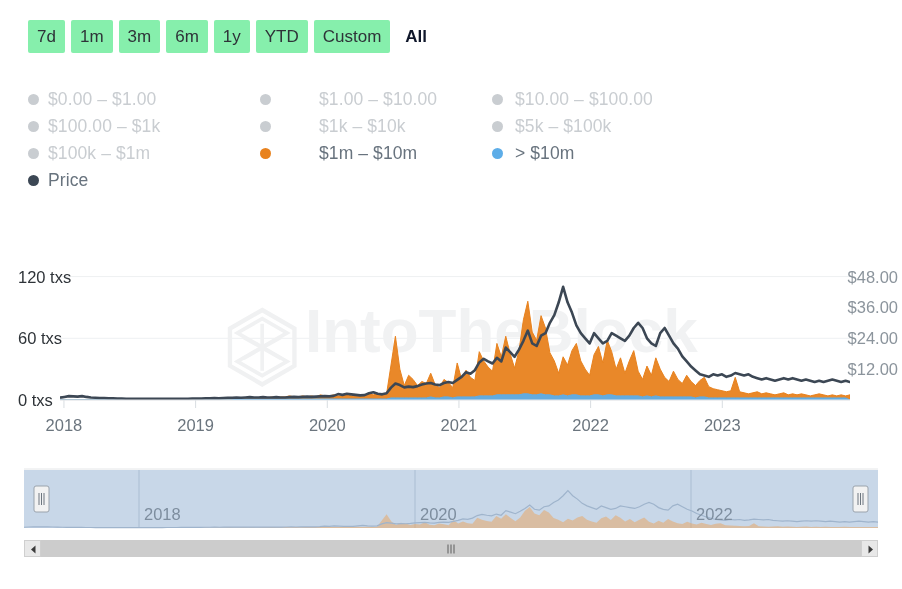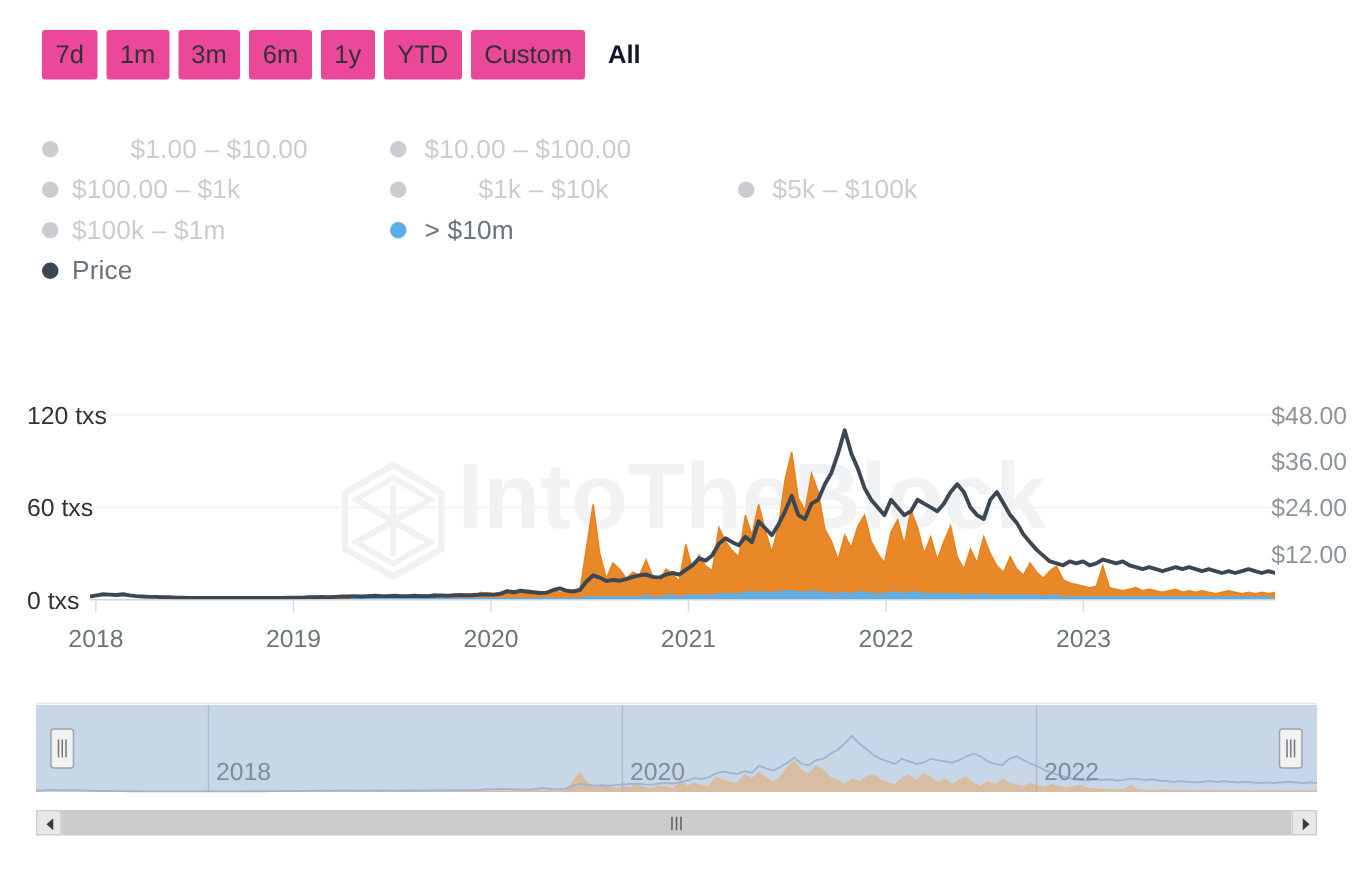--- a/index.html
+++ b/index.html
@@ -22,21 +22,21 @@
     left: 28px;
     top: 20px;
     display: flex;
     align-items: center;
     gap: 6px;
   }
   .range-btn {
     font-size: 17px;
     line-height: 1;
     padding: 8px 9px;
-    background: #ec4899;
+    background: #86efac;
     color: #2e3338;
     border: none;
     border-radius: 2px;
     font-family: "Liberation Sans", sans-serif;
     cursor: pointer;
     white-space: nowrap;
   }
   .range-btn.selected {
     background: transparent;
     font-weight: bold;
@@ -163,20 +163,24 @@
     <button class="range-btn">3m</button>
     <button class="range-btn">6m</button>
     <button class="range-btn">1y</button>
     <button class="range-btn">YTD</button>
     <button class="range-btn">Custom</button>
     <button class="range-btn selected">All</button>
   </div>
 
 <div id="legend">
     <div class="legend-row">
+      <div class="legend-item col1 inactive">
+        <span class="legend-dot" style="background: rgb(201, 205, 209);"></span>
+        <span class="legend-label">$0.00 – $1.00</span>
+      </div>
       <div class="legend-item col2 inactive">
         <span class="legend-dot" style="background: rgb(201, 205, 209);"></span>
         <span class="legend-label">$1.00 – $10.00</span>
       </div>
       <div class="legend-item col3 inactive">
         <span class="legend-dot" style="background: rgb(201, 205, 209);"></span>
         <span class="legend-label">$10.00 – $100.00</span>
       </div>
     </div>
     <div class="legend-row">
@@ -190,20 +194,24 @@
       </div>
       <div class="legend-item col3 inactive">
         <span class="legend-dot" style="background: rgb(201, 205, 209);"></span>
         <span class="legend-label">$5k – $100k</span>
       </div>
     </div>
     <div class="legend-row">
       <div class="legend-item col1 inactive">
         <span class="legend-dot" style="background: rgb(201, 205, 209);"></span>
         <span class="legend-label">$100k – $1m</span>
+      </div>
+      <div class="legend-item col2 active">
+        <span class="legend-dot" style="background: rgb(232, 130, 30);"></span>
+        <span class="legend-label">$1m – $10m</span>
       </div>
       <div class="legend-item col3 active">
         <span class="legend-dot" style="background: rgb(93, 173, 232);"></span>
         <span class="legend-label">&gt; $10m</span>
       </div>
     </div>
     <div class="legend-row">
       <div class="legend-item col1 active">
         <span class="legend-dot" style="background: rgb(60, 71, 84);"></span>
         <span class="legend-label">Price</span>

